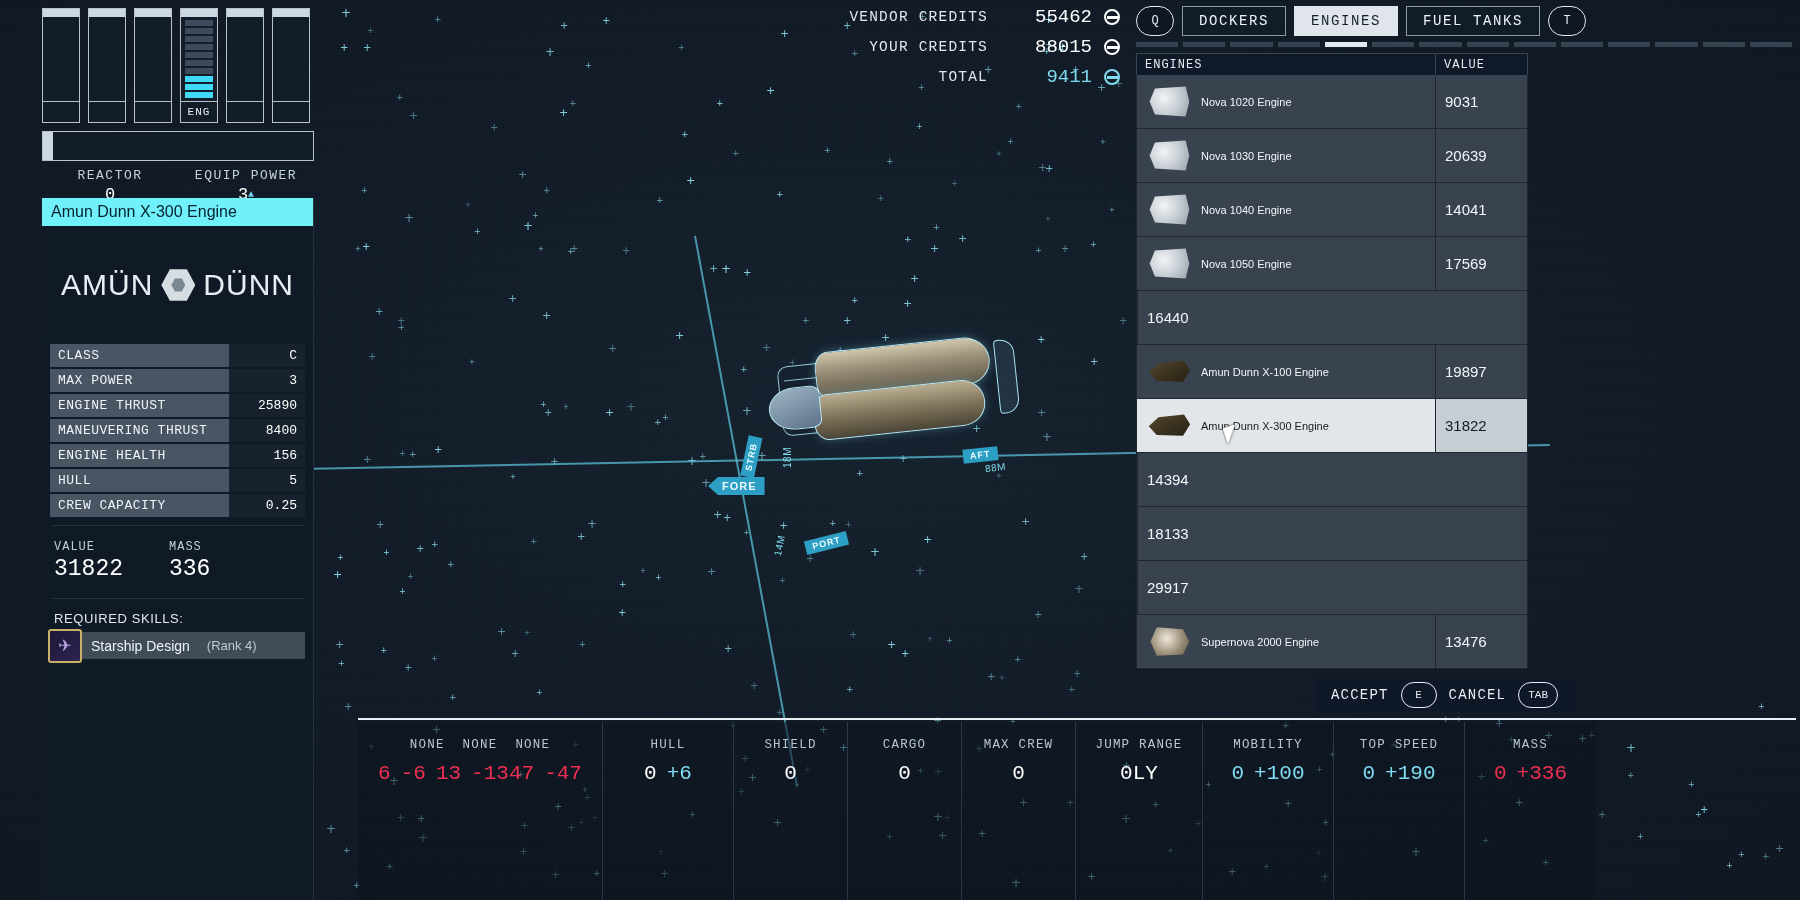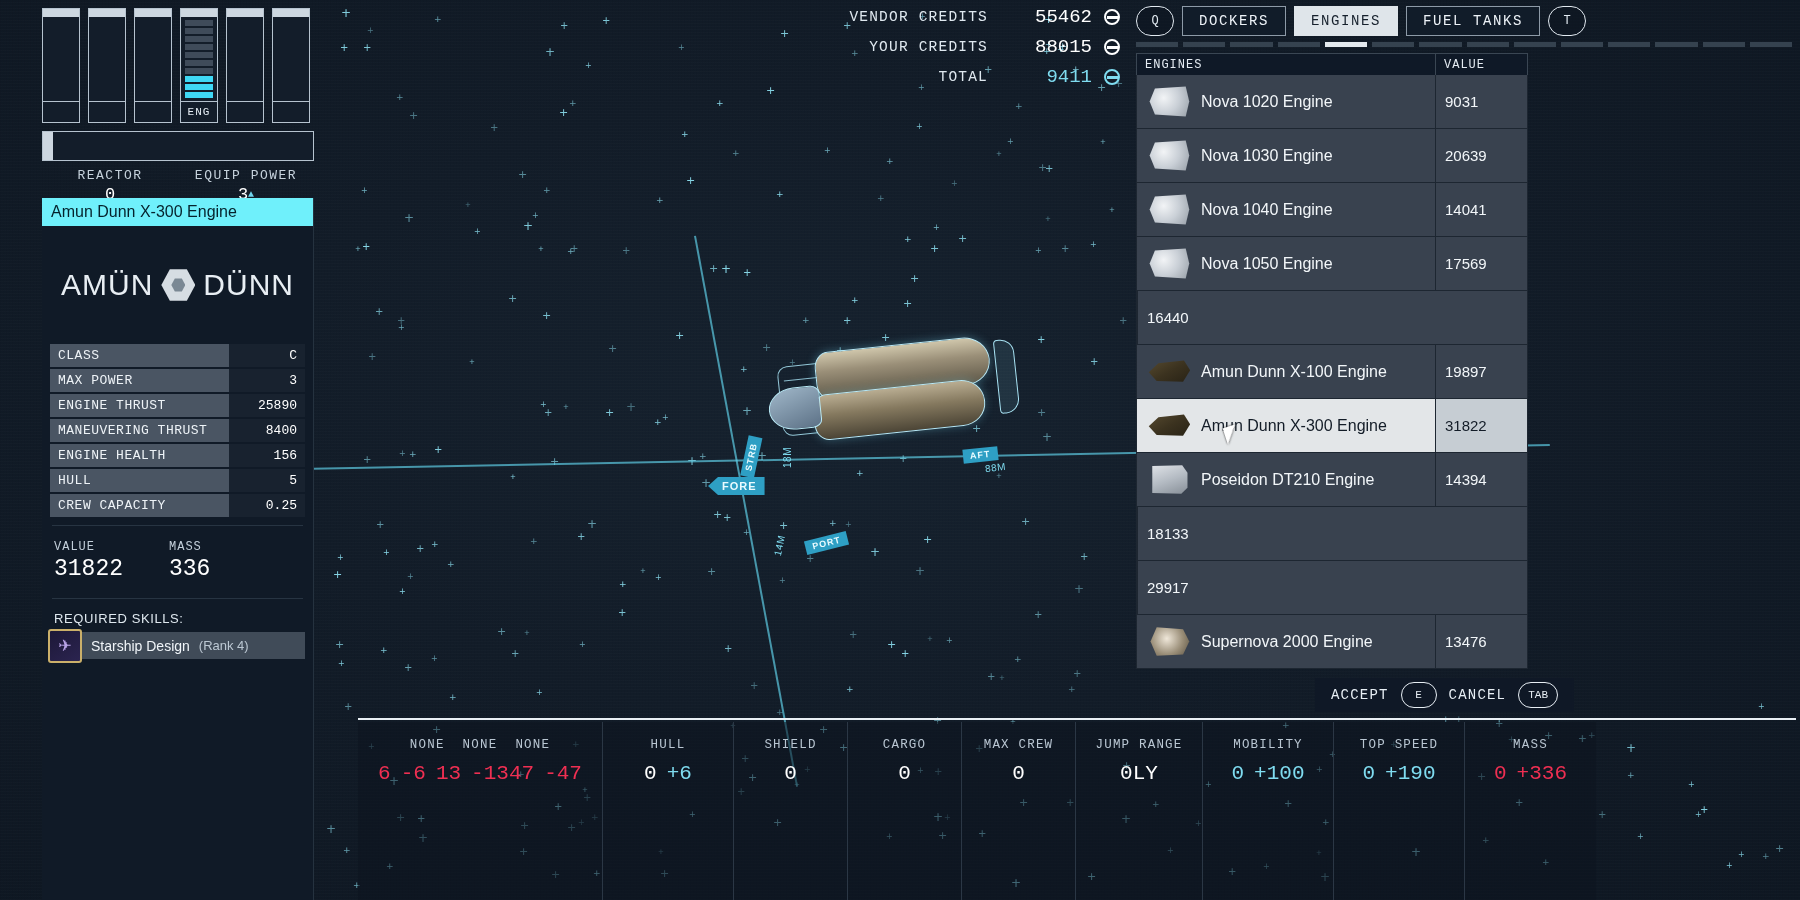--- a/index.html
+++ b/index.html
@@ -249,21 +249,21 @@
   }
   .skill-icon {
     width: 34px; height: 34px; margin-left: -2px; flex: none;
     background: linear-gradient(145deg,#1d1838,#2b2450);
     border: 2px solid #cbb06a;
     border-radius: 3px;
     display: flex; align-items: center; justify-content: center;
     font-size: 16px; color: #b9a4e8;
   }
   .skill-name { color: #f0f5f9; font-size: 14px; }
-  .skill-rank { color: #bcc8d3; font-size: 13px; }
+  .skill-rank { color: #bcc8d3; font-size: 13px; margin-left: 8px; }
 
   
   .credits {
     position: absolute; left: 820px; top: 6px; width: 300px;
     font-family: "Liberation Mono", monospace;
   }
   .cr-row {
     display: flex; align-items: center; justify-content: flex-end;
     margin-bottom: 8px; gap: 12px;
   }
@@ -332,21 +332,21 @@
   }
   .row .c1 {
     flex: 1; display: flex; align-items: center; gap: 10px; padding-left: 10px;
     position: relative;
   }
   .row .c2 {
     width: 92px; display: flex; align-items: center; padding-left: 9px;
     border-left: 1px solid #1d2631; color: #f2f6f9; font-size: 15px;
     font-family: "Liberation Sans", sans-serif;
   }
-  .row .nm { color: #f2f6f9; font-size: 16px; }
+  .row .nm { color: #f2f6f9; font-size: 11px; }
   .row.selected { background: #e3e6e8; }
   .row.selected .nm { color: #131c27; }
   .row.selected .c2 { background: #c6cdd3; color: #131c27; }
 
   .thumb {
     width: 44px; height: 34px; flex: none;
     display: flex; align-items: center; justify-content: center;
   }
   .thumb.nova  { background: radial-gradient(circle at 38% 38%, #f2f4f6 0%, #c9cfd6 45%, #8d959e 100%);
                  clip-path: polygon(18% 12%, 88% 6%, 96% 50%, 88% 94%, 18% 88%, 6% 50%); }
@@ -981,24 +981,20 @@
         </div>
         <div class="row selected">
           <div class="c1">
             <span class="thumb amun"></span>
             <span class="nm">Amun Dunn X-300 Engine</span>
             <span class="cursor"></span>
           </div>
           <div class="c2">31822</div>
         </div>
         <div class="row">
-          <div class="c1">
-            <span class="thumb posei"></span>
-            <span class="nm">Poseidon DT210 Engine</span>
-          </div>
           <div class="c2">14394</div>
         </div>
         <div class="row">
           <div class="c2">18133</div>
         </div>
         <div class="row">
           <div class="c2">29917</div>
         </div>
         <div class="row">
           <div class="c1">

